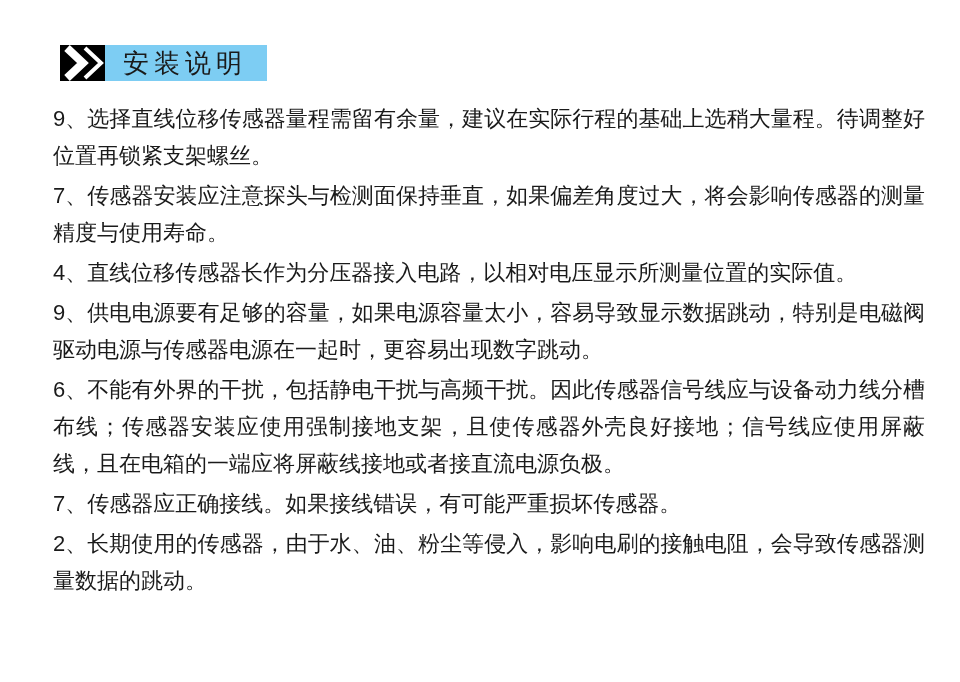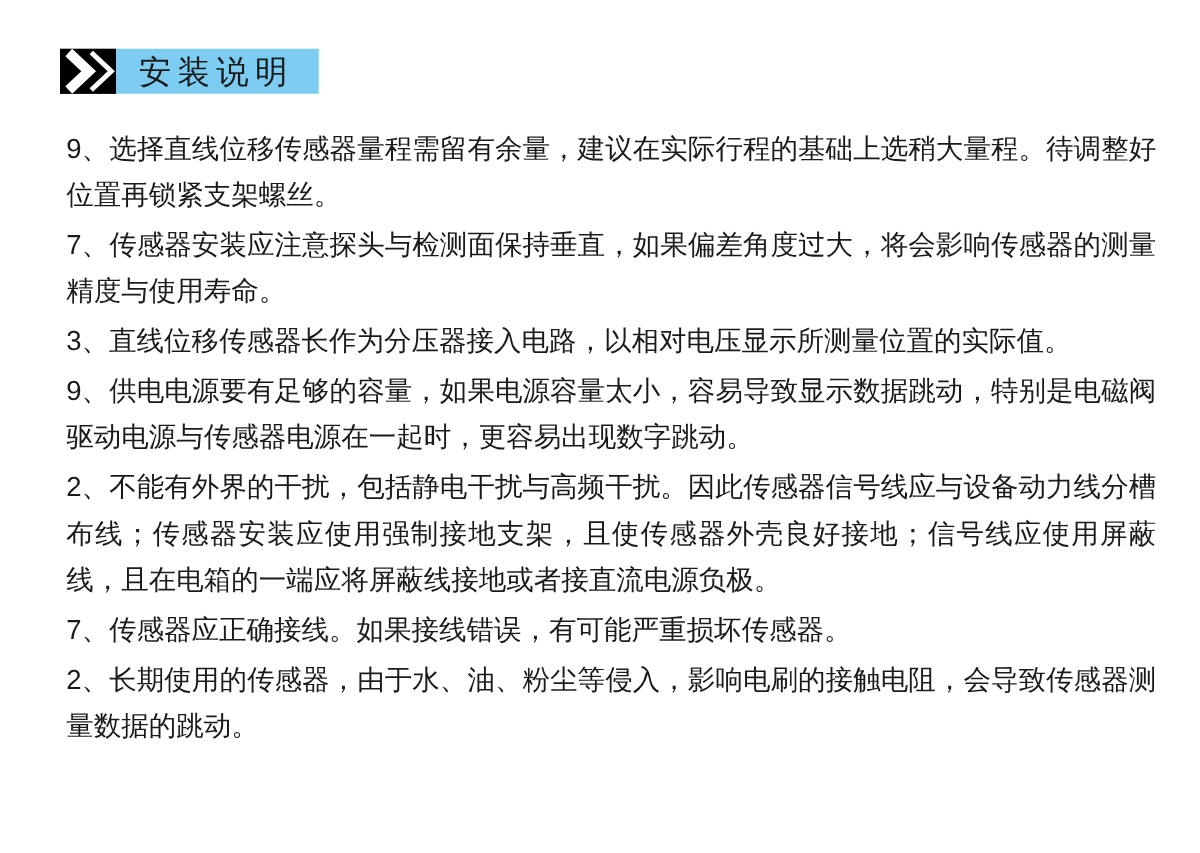--- a/index.html
+++ b/index.html
@@ -11,23 +11,23 @@
   .page {
     position: relative;
     width: 960px;
     height: 682px;
     background: #ffffff;
     overflow: hidden;
   }
   .header {
     position: absolute;
     top: 45px;
-    left: 48px;
+    left: 60px;
     display: flex;
-    align-items: center;
+    align-items: flex-start;
     height: 24px;
   }
   .icon-box {
     width: 45px;
     height: 36px;
     background: #000000;
     display: flex;
     align-items: center;
     justify-content: center;
     flex: 0 0 auto;
@@ -73,20 +73,20 @@
         <path d="M7 3 L23 18 L7 33" fill="none" stroke="#ffffff" stroke-width="8"></path>
         <path d="M25 3 L41 18 L25 33" fill="none" stroke="#ffffff" stroke-width="4"></path>
       </svg>
     </div>
     <div class="title-banner">安装说明</div>
   </div>
 
   <div class="content">
     <p>9、选择直线位移传感器量程需留有余量，建议在实际行程的基础上选稍大量程。待调整好位置再锁紧支架螺丝。</p>
     <p>7、传感器安装应注意探头与检测面保持垂直，如果偏差角度过大，将会影响传感器的测量精度与使用寿命。</p>
-    <p>3、直线位移传感器长作为分压器接入电路，以相对电压显示所测量位置的实际值。</p>
+    <p>4、直线位移传感器长作为分压器接入电路，以相对电压显示所测量位置的实际值。</p>
     <p>9、供电电源要有足够的容量，如果电源容量太小，容易导致显示数据跳动，特别是电磁阀驱动电源与传感器电源在一起时，更容易出现数字跳动。</p>
-    <p>2、不能有外界的干扰，包括静电干扰与高频干扰。因此传感器信号线应与设备动力线分槽布线；传感器安装应使用强制接地支架，且使传感器外壳良好接地；信号线应使用屏蔽线，且在电箱的一端应将屏蔽线接地或者接直流电源负极。</p>
+    <p>6、不能有外界的干扰，包括静电干扰与高频干扰。因此传感器信号线应与设备动力线分槽布线；传感器安装应使用强制接地支架，且使传感器外壳良好接地；信号线应使用屏蔽线，且在电箱的一端应将屏蔽线接地或者接直流电源负极。</p>
     <p>7、传感器应正确接线。如果接线错误，有可能严重损坏传感器。</p>
     <p>2、长期使用的传感器，由于水、油、粉尘等侵入，影响电刷的接触电阻，会导致传感器测量数据的跳动。</p>
   </div>
 
 </div>
 
 </body></html>

